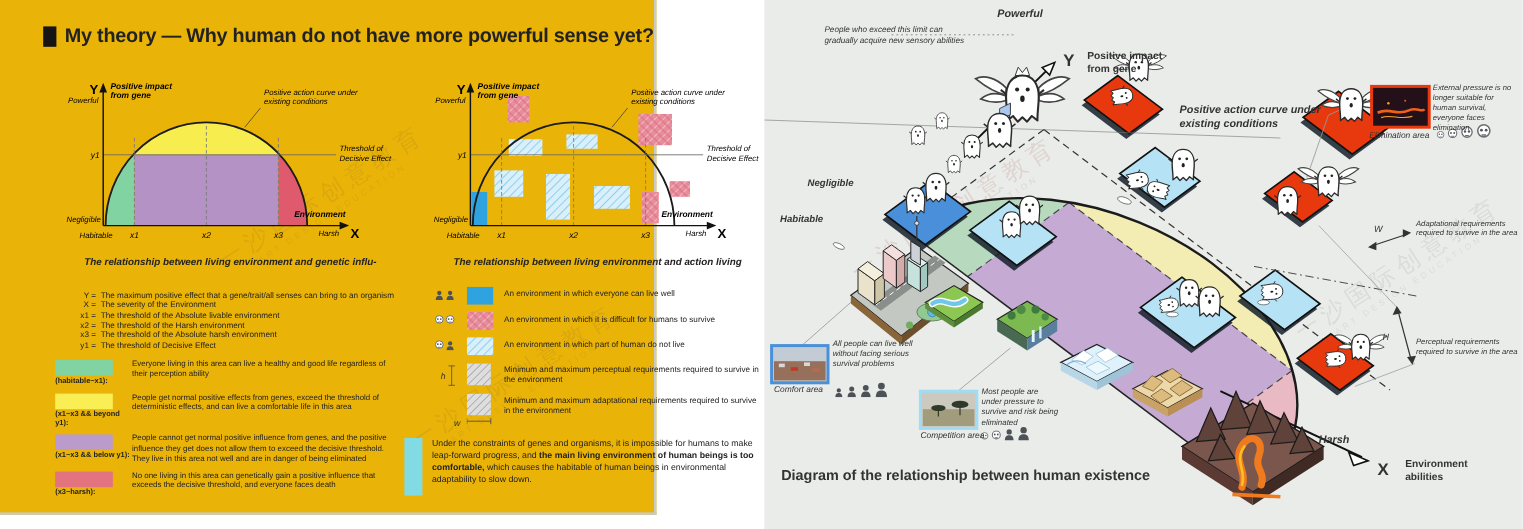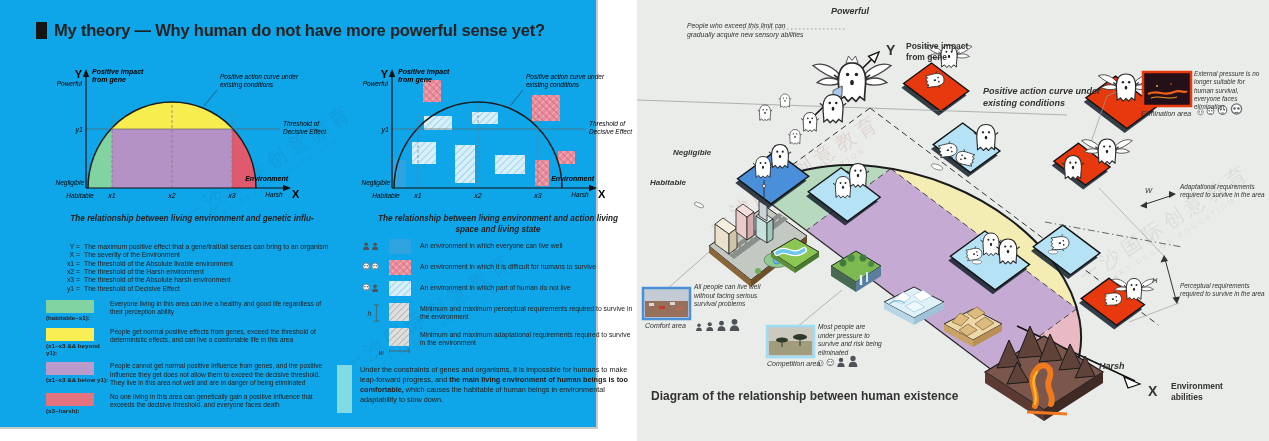--- a/index.html
+++ b/index.html
@@ -1,21 +1,21 @@
 <!DOCTYPE html>
 <html><head>
 <meta charset="utf-8">
 <style>
 *{margin:0;padding:0;box-sizing:border-box}
 html,body{width:1269px;height:441px;overflow:hidden}
 body{position:relative;font-family:"Liberation Sans",sans-serif;background:#fff;color:#222}
 .abs{position:absolute}
 .it{font-style:italic}
 .b{font-weight:bold}
-.left-panel{left:0;top:0;width:598px;height:429px;background:#0ea5e9;border-right:2px solid #c9cbc9;border-bottom:2px solid #c9cbc9}
+.left-panel{left:0;top:0;width:547px;height:429px;background:#eab308;border-right:2px solid #c9cbc9;border-bottom:2px solid #c9cbc9}
 .title-row{left:36px;top:21px;display:flex;align-items:center;gap:7px}
 .title-sq{width:11px;height:17px;background:#151515}
 .title-row h1{font-size:16.5px;letter-spacing:-.2px;white-space:nowrap}
 .capt{width:284px;text-align:center;font-size:8.2px;font-weight:bold;font-style:italic;line-height:1.4}
 .defs{left:58px;top:243px;font-size:6.8px;line-height:1.23}
 .defs .row{display:flex}
 .defs .term{width:22px;text-align:right;margin-right:4px;white-space:nowrap}
 .defs .dtx{width:270px}
 .lgA{left:46px;top:300px;width:288px}
 .lgA .row{display:flex;margin-bottom:6px}
@@ -245,21 +245,20 @@
     <text x="70" y="142" font-size="7" font-style="italic" text-anchor="middle">x1</text>
     <text x="130" y="142" font-size="7" font-style="italic" text-anchor="middle">x2</text>
     <text x="190" y="142" font-size="7" font-style="italic" text-anchor="middle">x3</text>
     <text x="246" y="125" font-size="7" font-weight="bold" font-style="italic" text-anchor="end">Environment</text>
     <text x="232" y="141" font-size="6.5" font-style="italic" text-anchor="middle">Harsh</text>
     <text x="250" y="142" font-size="11" font-weight="bold">X</text>
   </svg>
 
   <div class="abs capt" style="left:356px;top:213px">
     <div>The relationship between living environment and action living</div>
-    <div>space and living state</div>
   </div>
 
   <div class="abs lgB">
     <div class="row">
       <svg class="icons" width="24" height="11" viewBox="0 0 24 11">
           <use href="#sym-person" x="1" y="1" width="10" height="10"></use>
           <use href="#sym-person" x="12" y="1" width="10" height="10"></use>
         </svg>
       <svg class="swc" width="22" height="15">
           <rect width="22" height="15" fill="#2fa3e0"></rect>

